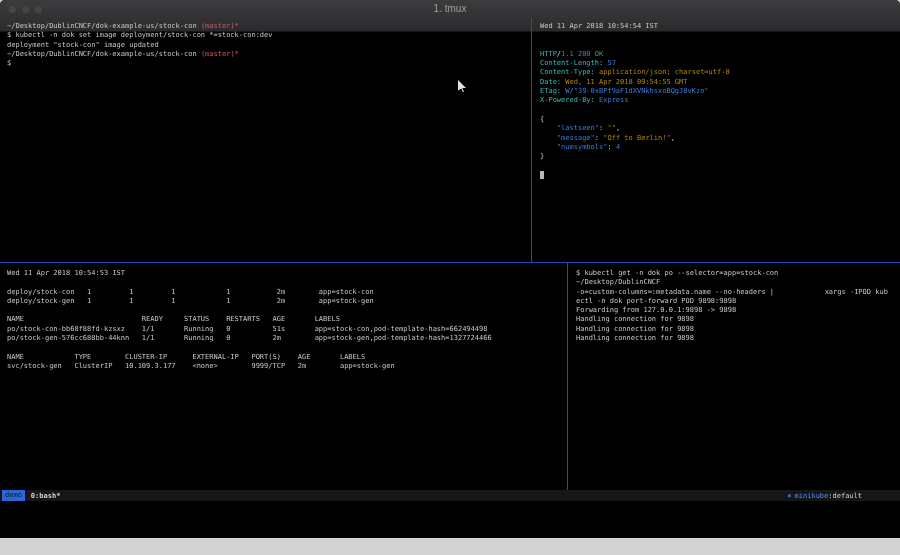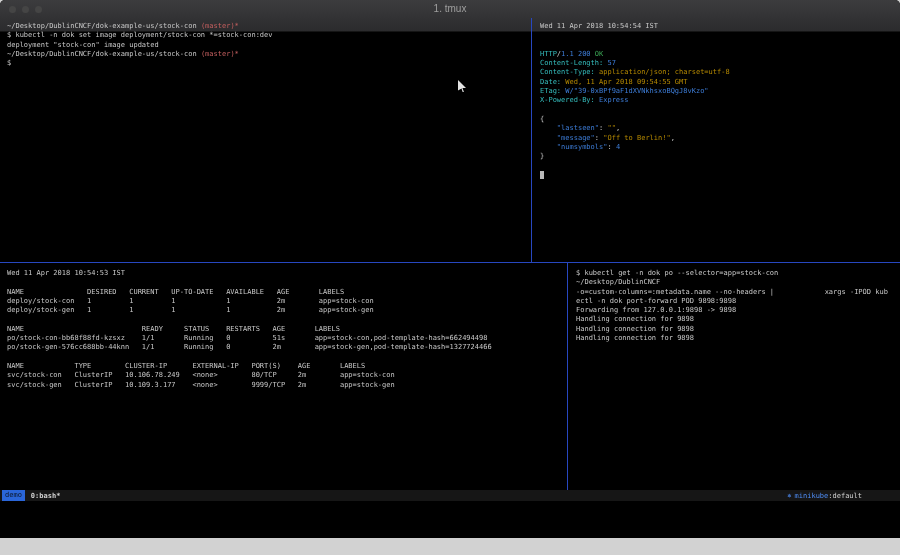--- a/index.html
+++ b/index.html
@@ -87,30 +87,28 @@
           <div class="tline"><span style="color: rgb(201, 201, 201);">    </span><span style="color: rgb(61, 125, 216);">"lastseen"</span><span style="color: rgb(201, 201, 201);">: </span><span style="color: rgb(181, 137, 0);">""</span><span style="color: rgb(201, 201, 201);">,</span></div>
           <div class="tline"><span style="color: rgb(201, 201, 201);">    </span><span style="color: rgb(61, 125, 216);">"message"</span><span style="color: rgb(201, 201, 201);">: </span><span style="color: rgb(181, 137, 0);">"Off to Berlin!"</span><span style="color: rgb(201, 201, 201);">,</span></div>
           <div class="tline"><span style="color: rgb(201, 201, 201);">    </span><span style="color: rgb(61, 125, 216);">"numsymbols"</span><span style="color: rgb(201, 201, 201);">: </span><span style="color: rgb(61, 125, 216);">4</span></div>
           <div class="tline"><span style="color: rgb(201, 201, 201);">}</span></div>
           <div class="tline">&nbsp;</div>
           <div class="tline"><span class="blockcursor"> </span></div>
         </div>
       <div class="pane pane-bl">
           <div class="tline"><span style="color: rgb(201, 201, 201);">Wed 11 Apr 2018 10:54:53 IST</span></div>
           <div class="tline">&nbsp;</div>
-          <div class="tline"><span style="color: rgb(201, 201, 201);">NAME               DESIRED   CURRENT   UP-TO-DATE   AVAILABLE   AGE       LABELS</span></div>
           <div class="tline"><span style="color: rgb(201, 201, 201);">deploy/stock-con   1         1         1            1           2m        app=stock-con</span></div>
           <div class="tline"><span style="color: rgb(201, 201, 201);">deploy/stock-gen   1         1         1            1           2m        app=stock-gen</span></div>
           <div class="tline">&nbsp;</div>
           <div class="tline"><span style="color: rgb(201, 201, 201);">NAME                            READY     STATUS    RESTARTS   AGE       LABELS</span></div>
           <div class="tline"><span style="color: rgb(201, 201, 201);">po/stock-con-bb68f88fd-kzsxz    1/1       Running   0          51s       app=stock-con,pod-template-hash=662494498</span></div>
           <div class="tline"><span style="color: rgb(201, 201, 201);">po/stock-gen-576cc688bb-44knn   1/1       Running   0          2m        app=stock-gen,pod-template-hash=1327724466</span></div>
           <div class="tline">&nbsp;</div>
           <div class="tline"><span style="color: rgb(201, 201, 201);">NAME            TYPE        CLUSTER-IP      EXTERNAL-IP   PORT(S)    AGE       LABELS</span></div>
-          <div class="tline"><span style="color: rgb(201, 201, 201);">svc/stock-con   ClusterIP   10.106.78.249   &lt;none&gt;        80/TCP     2m        app=stock-con</span></div>
           <div class="tline"><span style="color: rgb(201, 201, 201);">svc/stock-gen   ClusterIP   10.109.3.177    &lt;none&gt;        9999/TCP   2m        app=stock-gen</span></div>
         </div>
       <div class="pane pane-br">
           <div class="tline"><span style="color: rgb(201, 201, 201);">$ kubectl get -n dok po --selector=app=stock-con</span></div>
           <div class="tline"><span style="color: rgb(201, 201, 201);">~/Desktop/DublinCNCF</span></div>
           <div class="tline"><span style="color: rgb(201, 201, 201);">-o=custom-columns=:metadata.name --no-headers |            xargs -IPOD kub</span></div>
           <div class="tline"><span style="color: rgb(201, 201, 201);">ectl -n dok port-forward POD 9898:9898</span></div>
           <div class="tline"><span style="color: rgb(201, 201, 201);">Forwarding from 127.0.0.1:9898 -&gt; 9898</span></div>
           <div class="tline"><span style="color: rgb(201, 201, 201);">Handling connection for 9898</span></div>
           <div class="tline"><span style="color: rgb(201, 201, 201);">Handling connection for 9898</span></div>

